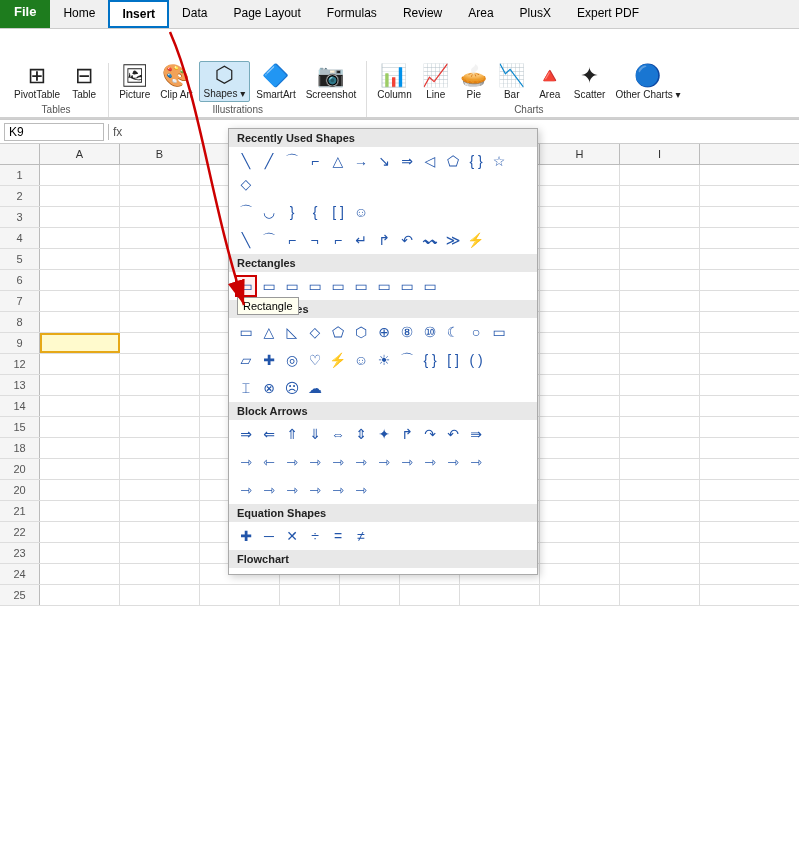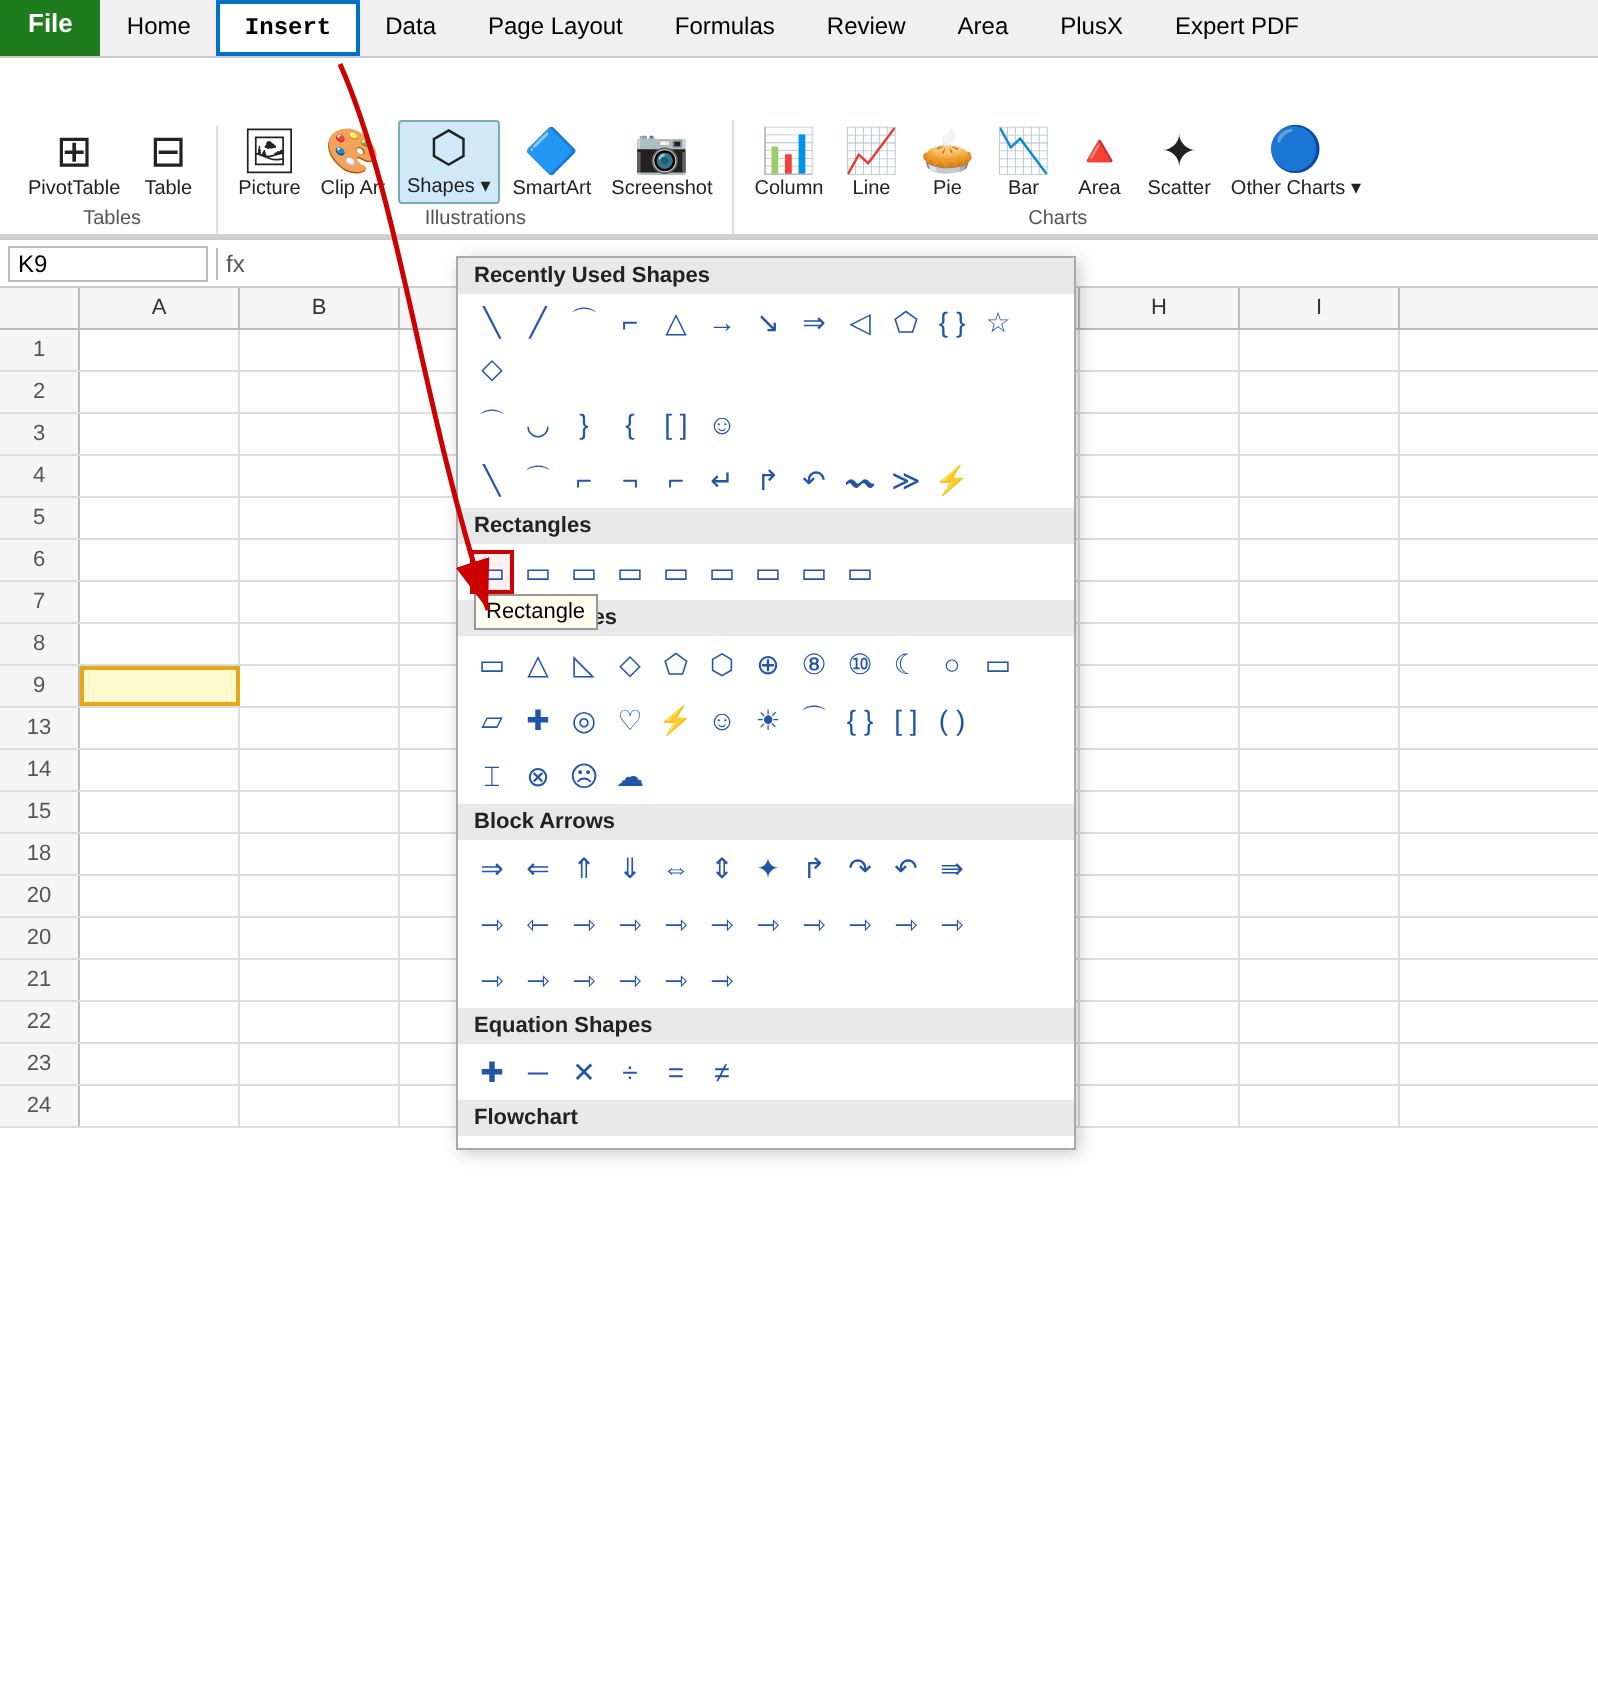--- a/index.html
+++ b/index.html
@@ -7,21 +7,21 @@
 
     
     .ribbon { background: #f0f0f0; border-bottom: 1px solid #ccc; user-select: none; }
 
     
     .file-tab { background: #1e7c1e; color: #fff; padding: 4px 14px; font-weight: bold; font-size: 13px; display: inline-block; }
 
     
     .tab-bar { display: flex; align-items: stretch; background: #f0f0f0; border-bottom: 1px solid #ccc; padding-left: 0; }
     .tab-item { padding: 5px 12px; font-size: 12px; cursor: pointer; border: 1px solid transparent; border-bottom: none; position: relative; }
-    .tab-item.active { background: #fff; border-color: #ccc; border-bottom-color: #fff; font-weight: normal; z-index: 10; font-family: Liberation Mono, monospace; }
+    .tab-item.active { background: #fff; border-color: #ccc; border-bottom-color: #fff; font-weight: normal; z-index: 10; }
     .tab-item.insert-tab { border: 2px solid #0072c6; font-weight: bold; }
 
     
     .ribbon-body { display: flex; align-items: flex-end; padding: 4px 4px 0 4px; background: #fff; border-bottom: 2px solid #d0d0d0; min-height: 90px; }
     .ribbon-group { display: flex; flex-direction: column; align-items: center; padding: 0 6px; border-right: 1px solid #ddd; min-width: 60px; }
     .ribbon-group:last-child { border-right: none; }
     .ribbon-group-label { font-size: 10px; color: #555; margin-top: 2px; padding-bottom: 2px; text-align: center; }
     .ribbon-icons-row { display: flex; align-items: flex-end; gap: 2px; }
     .ribbon-btn { display: flex; flex-direction: column; align-items: center; justify-content: flex-end; padding: 2px 4px; border-radius: 2px; cursor: pointer; min-width: 36px; font-size: 10px; color: #222; }
     .ribbon-btn .icon { font-size: 22px; line-height: 1; }
@@ -276,20 +276,32 @@
         <div class="cell" style="width: 80px;"></div>
         <div class="cell" style="width: 80px;"></div>
         <div class="cell" style="width: 60px;"></div>
         <div class="cell" style="width: 60px;"></div>
         <div class="cell" style="width: 60px;"></div>
         <div class="cell" style="width: 80px;"></div>
         <div class="cell" style="width: 80px;"></div>
         <div class="cell" style="width: 80px;"></div>
       </div>
       <div class="row">
+        <div class="row-num">12</div>
+        <div class="cell" style="width: 80px;"></div>
+        <div class="cell" style="width: 80px;"></div>
+        <div class="cell" style="width: 80px;"></div>
+        <div class="cell" style="width: 60px;"></div>
+        <div class="cell" style="width: 60px;"></div>
+        <div class="cell" style="width: 60px;"></div>
+        <div class="cell" style="width: 80px;"></div>
+        <div class="cell" style="width: 80px;"></div>
+        <div class="cell" style="width: 80px;"></div>
+      </div>
+      <div class="row">
         <div class="row-num">13</div>
         <div class="cell" style="width: 80px;"></div>
         <div class="cell" style="width: 80px;"></div>
         <div class="cell" style="width: 80px;"></div>
         <div class="cell" style="width: 60px;"></div>
         <div class="cell" style="width: 60px;"></div>
         <div class="cell" style="width: 60px;"></div>
         <div class="cell" style="width: 80px;"></div>
         <div class="cell" style="width: 80px;"></div>
         <div class="cell" style="width: 80px;"></div>
@@ -385,20 +397,32 @@
         <div class="cell" style="width: 80px;"></div>
         <div class="cell" style="width: 60px;"></div>
         <div class="cell" style="width: 60px;"></div>
         <div class="cell" style="width: 60px;"></div>
         <div class="cell" style="width: 80px;"></div>
         <div class="cell" style="width: 80px;"></div>
         <div class="cell" style="width: 80px;"></div>
       </div>
       <div class="row">
         <div class="row-num">24</div>
+        <div class="cell" style="width: 80px;"></div>
+        <div class="cell" style="width: 80px;"></div>
+        <div class="cell" style="width: 80px;"></div>
+        <div class="cell" style="width: 60px;"></div>
+        <div class="cell" style="width: 60px;"></div>
+        <div class="cell" style="width: 60px;"></div>
+        <div class="cell" style="width: 80px;"></div>
+        <div class="cell" style="width: 80px;"></div>
+        <div class="cell" style="width: 80px;"></div>
+      </div>
+      <div class="row">
+        <div class="row-num">25</div>
         <div class="cell" style="width: 80px;"></div>
         <div class="cell" style="width: 80px;"></div>
         <div class="cell" style="width: 80px;"></div>
         <div class="cell" style="width: 60px;"></div>
         <div class="cell" style="width: 60px;"></div>
         <div class="cell" style="width: 60px;"></div>
         <div class="cell" style="width: 80px;"></div>
         <div class="cell" style="width: 80px;"></div>
         <div class="cell" style="width: 80px;"></div>
       </div>

